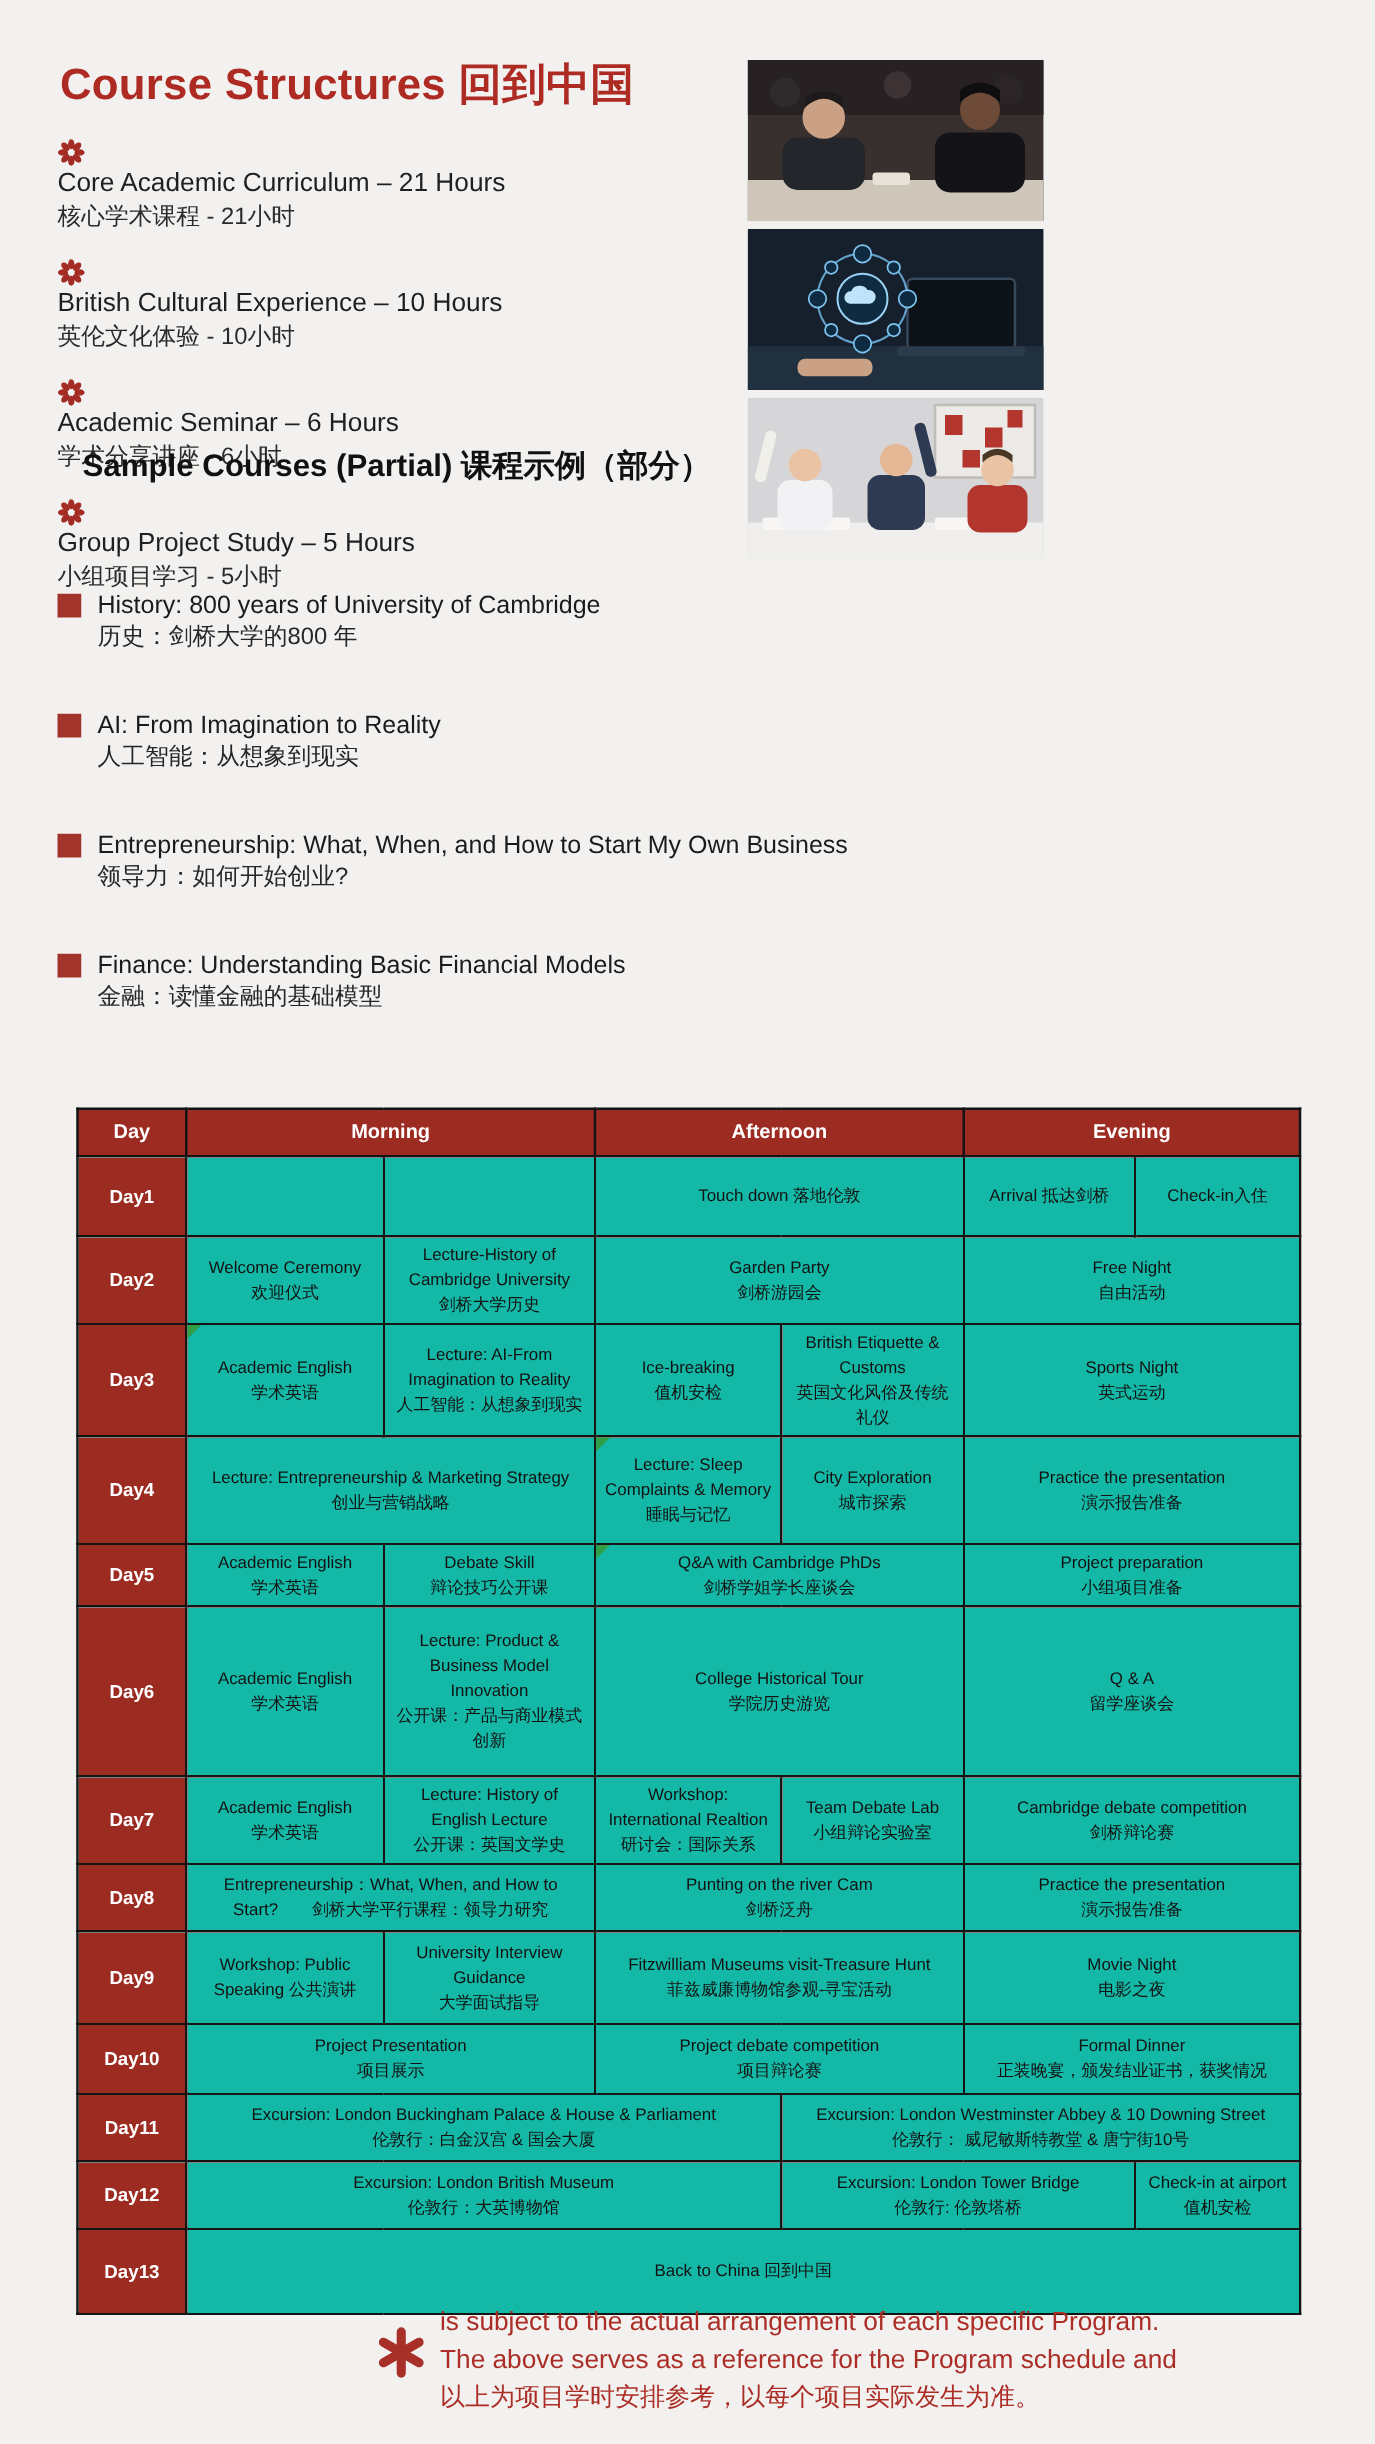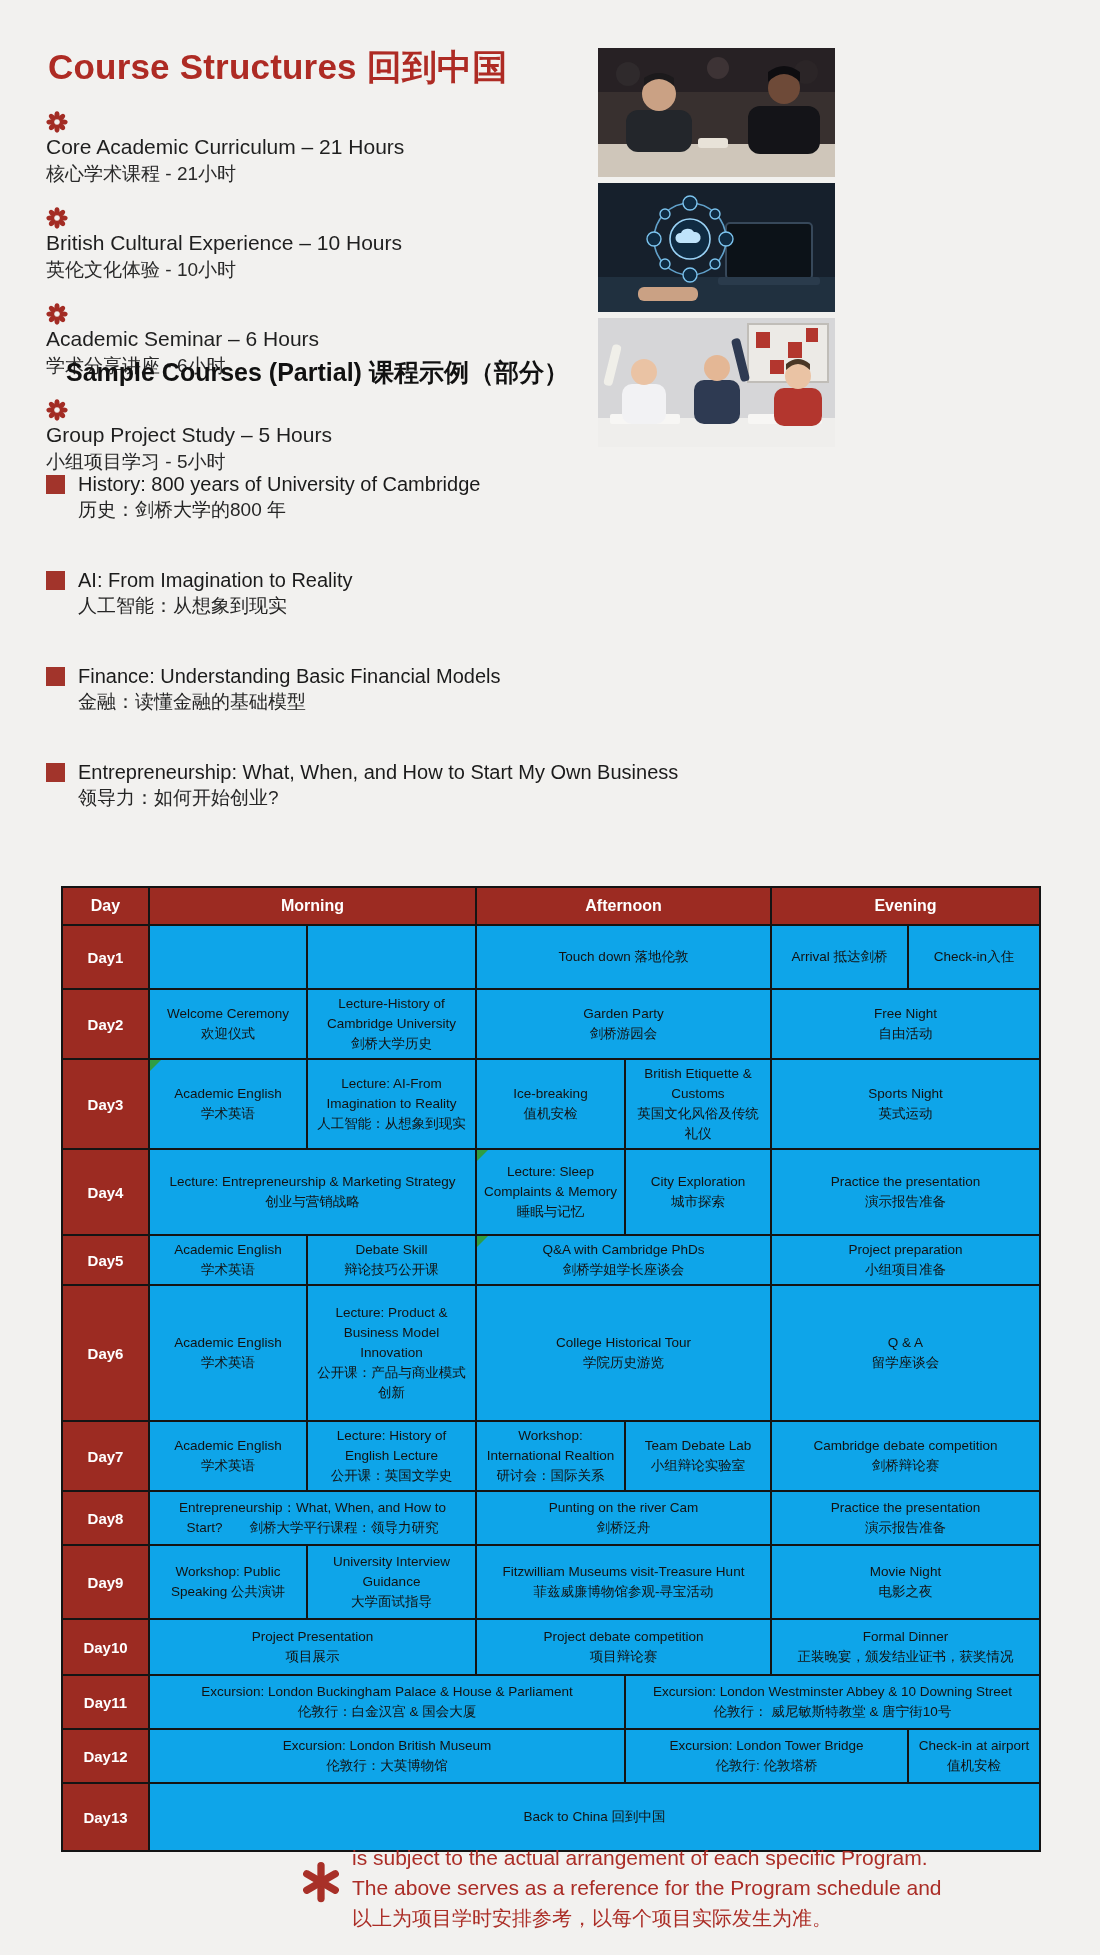--- a/index.html
+++ b/index.html
@@ -22,21 +22,21 @@
   h2.sample{position:absolute;left:66px;top:356px;margin:0;font-size:25px;font-weight:bold;color:#111;}
 
   ul.courses{position:absolute;left:46px;top:426px;margin:0;padding:0;list-style:none;width:720px;}
   ul.courses li{display:flex;align-items:flex-start;margin-bottom:1px;margin-top:45px;}
   ul.courses .sq{width:19px;height:19px;flex:0 0 19px;background:#a2342b;margin-top:4px;margin-right:13px;}
   ul.courses .en{display:block;font-size:20px;line-height:26px;color:#1b1b1b;}
   ul.courses .zh{display:block;font-size:19px;line-height:25px;color:#262626;}
 
   table.schedule{position:absolute;left:61px;top:886px;width:978px;border-collapse:collapse;table-layout:fixed;}
   table.schedule th{border:2px solid #141414;background:#9c2b22;color:#fff;font-weight:bold;font-size:16px;height:32px;padding:2px;}
-  table.schedule td{border:2px solid #141414;background:#0ea5e9;text-align:center;vertical-align:middle;padding:4px 6px;position:relative;}
+  table.schedule td{border:2px solid #141414;background:#14b8a6;text-align:center;vertical-align:middle;padding:4px 6px;position:relative;}
   table.schedule td.day{background:#9c2b22;color:#fff;font-weight:bold;font-size:15px;}
   .cl{font-size:13.5px;line-height:20px;color:#121212;}
   .corner{position:absolute;top:0;left:0;width:0;height:0;border-top:11px solid #2f9e44;border-right:11px solid transparent;}
 
   .footnote{position:absolute;left:298px;top:1843px;width:760px;display:flex;align-items:flex-start;}
   .footnote .ast{flex:0 0 46px;width:46px;height:46px;margin-top:16px;margin-right:8px;}
   .footnote .ast svg{display:block;width:46px;height:46px;}
   .footnote .fl{color:#ab2d26;font-size:21px;line-height:30px;}
   .footnote .fl.zh{font-size:20px;}
 </style>
@@ -217,29 +217,29 @@
       <li>
         <span class="sq"></span>
         <span>
           <span class="en">AI: From Imagination to Reality</span>
           <span class="zh">人工智能：从想象到现实</span>
         </span>
       </li>
       <li>
         <span class="sq"></span>
         <span>
+          <span class="en">Entrepreneurship: What, When, and How to Start My Own Business</span>
+          <span class="zh">领导力：如何开始创业?</span>
+        </span>
+      </li>
+      <li>
+        <span class="sq"></span>
+        <span>
           <span class="en">Finance: Understanding Basic Financial Models</span>
           <span class="zh">金融：读懂金融的基础模型</span>
-        </span>
-      </li>
-      <li>
-        <span class="sq"></span>
-        <span>
-          <span class="en">Entrepreneurship: What, When, and How to Start My Own Business</span>
-          <span class="zh">领导力：如何开始创业?</span>
         </span>
       </li>
     </ul>
 
   <table class="schedule">
     <colgroup>
       <col style="width:87px">
         <col style="width:158px">
         <col style="width:169px">
       <col style="width:149px">

